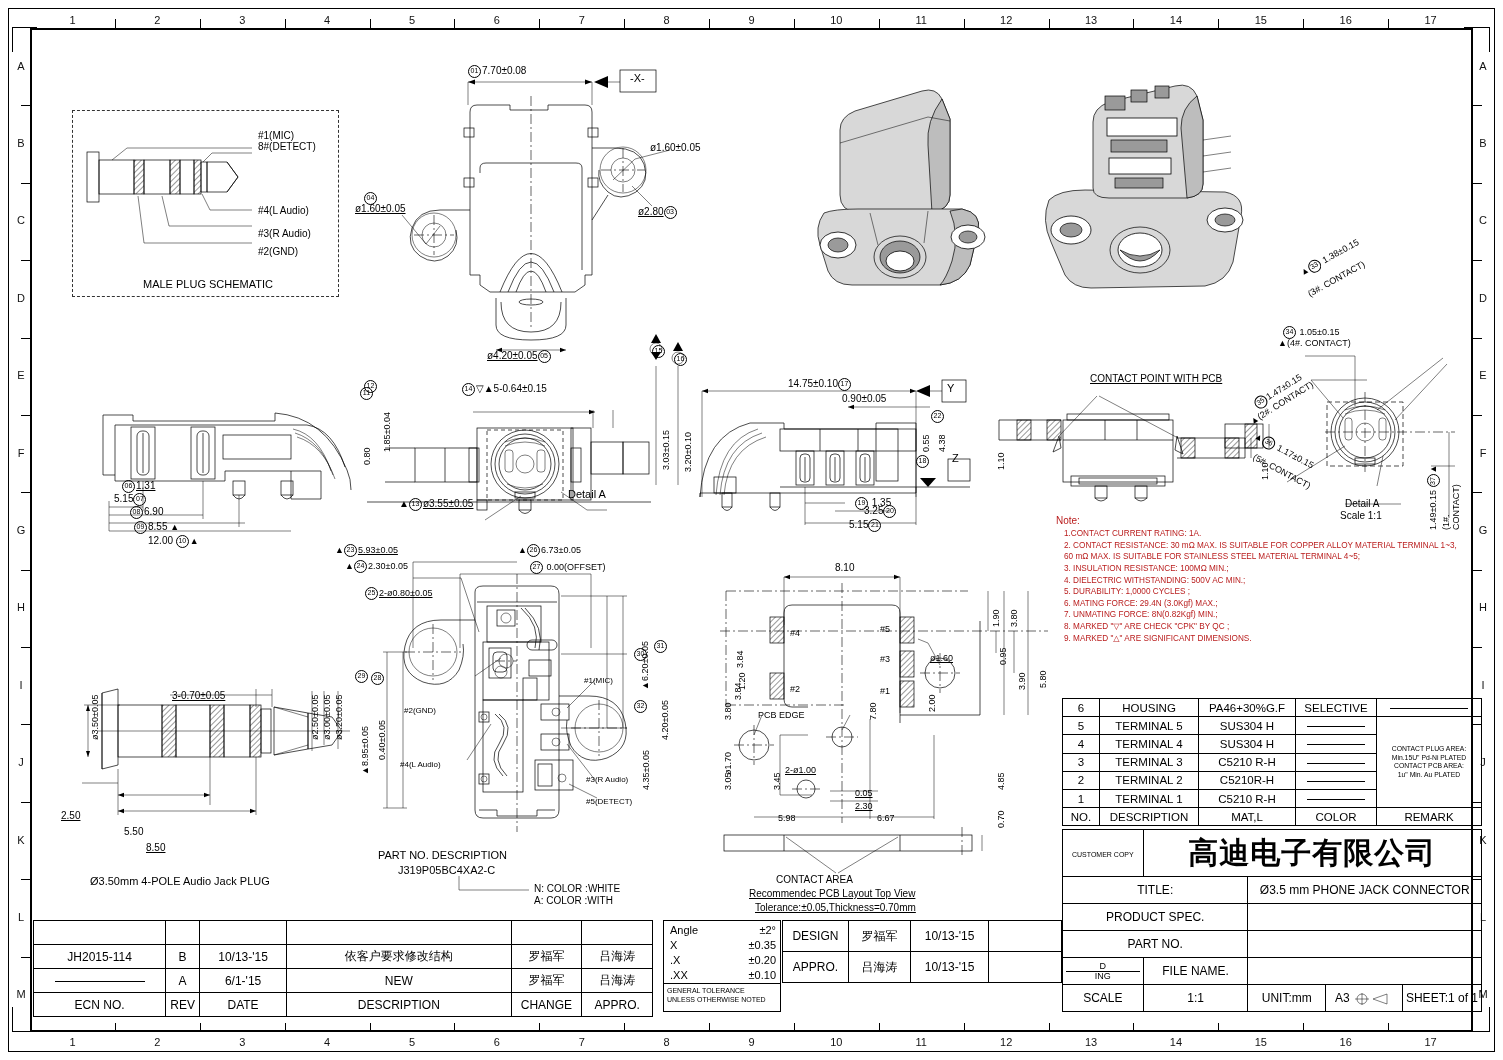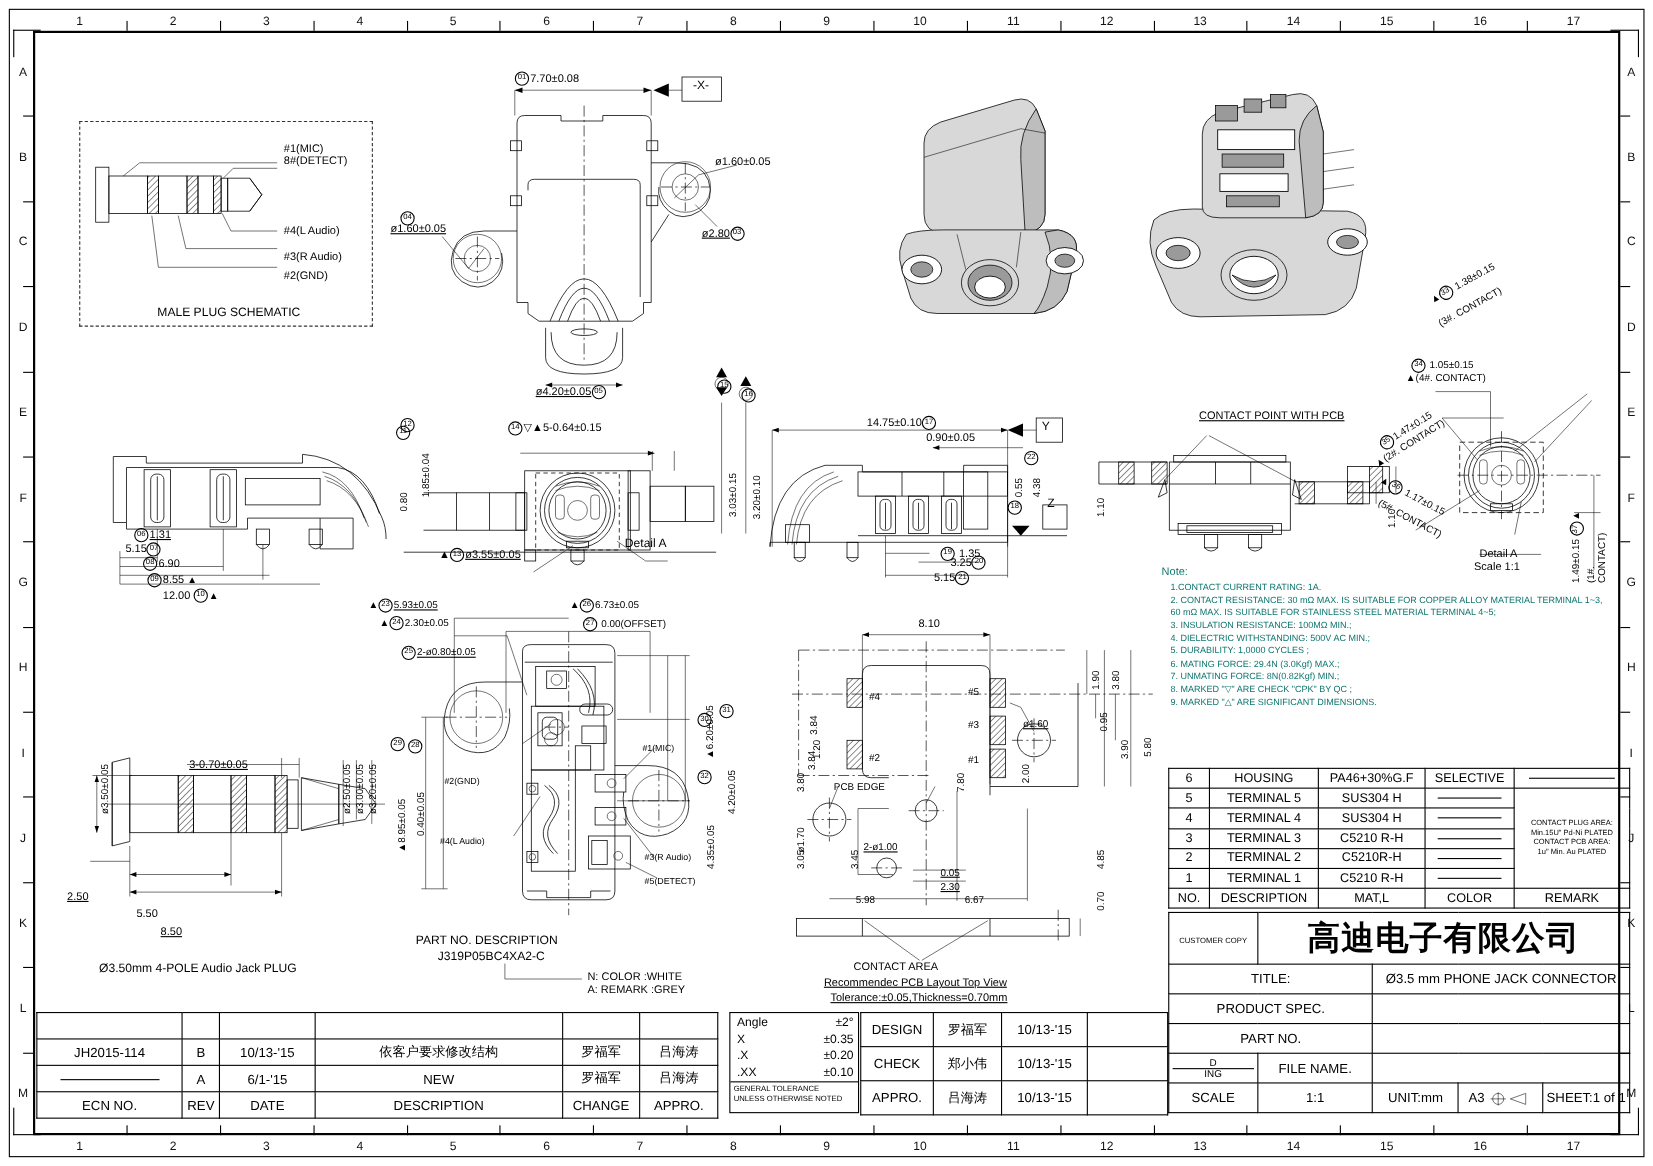--- a/index.html
+++ b/index.html
@@ -38,21 +38,21 @@
   #titleblock td{height:26px;font-size:12px;}
   .cn-big{font-size:30px;font-weight:bold;letter-spacing:1px;}
   
   #revblock{left:33px;top:920px;width:620px;}
   #revblock td{height:23px;font-size:12px;}
   #tolblock{left:663px;top:920px;width:118px;}
   #appblock{left:782px;top:920px;width:280px;}
   #appblock td{height:23px;font-size:12px;}
   .smallnote{font-size:7px;line-height:1.3;}
   
-  #notes{left:1056px;top:515px;width:420px;color:#0f766e;}
+  #notes{left:1056px;top:515px;width:420px;color:#b91c1c;}
   #notes .nh{font-size:10px;margin-bottom:2px;}
   #notes li{font-size:8.2px;line-height:1.42;list-style:none;margin:0;padding:0;white-space:nowrap;}
   #notes ol{margin:0;padding:0 0 0 8px;}
   
   .ddbox{border:1px dashed #333;}
   
   svg{display:block;overflow:visible;}
   .s07{stroke:#000;fill:none;stroke-width:0.7;}
   .s05{stroke:#000;fill:none;stroke-width:0.5;}
   .cl{stroke:#000;fill:none;stroke-width:0.6;stroke-dasharray:10 3 2 3;}
@@ -722,21 +722,21 @@
   <div class="abs t8" style="left:404px;top:706px;">#2(GND)</div>
   <div class="abs t8" style="left:586px;top:775px;">#3(R Audio)</div>
   <div class="abs t8" style="left:400px;top:760px;">#4(L Audio)</div>
   <div class="abs t8" style="left:586px;top:797px;">#5(DETECT)</div>
   <div class="abs t11" style="left:378px;top:849px;">PART NO. DESCRIPTION</div>
   <div class="abs t11" style="left:398px;top:864px;">J319P05BC4XA2-C</div>
   <svg class="abs" style="left:455px;top:876px;" width="90" height="24">
     <path class="s05" d="M4 0 L4 14 L74 14"></path>
   </svg>
   <div class="abs t10" style="left:534px;top:883px;">N: COLOR :WHITE</div>
-  <div class="abs t10" style="left:534px;top:895px;">A: REMARK :GREY</div>
+  <div class="abs t10" style="left:534px;top:895px;">A: COLOR :WITH</div>
 
   <svg class="abs" style="left:60px;top:655px;" width="310" height="200">
 
     <path class="s07" d="M42 38 L58 34 L58 110 L42 114 Z"></path>
     <line class="s07" x1="42" y1="38" x2="42" y2="114"></line>
 
     <rect class="s07" x="58" y="50" width="44" height="52"></rect>
     <rect class="hatch" x="102" y="50" width="14" height="52"></rect>
     <rect class="s07" x="116" y="50" width="34" height="52"></rect>
     <rect class="hatch" x="150" y="50" width="14" height="52"></rect>
@@ -1051,26 +1051,20 @@
 
   <table id="appblock" class="abs tb">
       <tbody id="app-body">
         <tr>
           <td style="width: 62px; height: 30px;">DESIGN</td>
           <td style="width: 60px; height: 30px;">罗福军</td>
           <td style="width: 76px; height: 30px;">10/13-'15</td>
           <td style="width: 82px; height: 30px;"></td>
         </tr>
         <tr>
-          <td style="width: 62px; height: 30px;">CHECK</td>
-          <td style="width: 60px; height: 30px;">郑小伟</td>
-          <td style="width: 76px; height: 30px;">10/13-'15</td>
-          <td style="width: 82px; height: 30px;"></td>
-        </tr>
-        <tr>
           <td style="width: 62px; height: 30px;">APPRO.</td>
           <td style="width: 60px; height: 30px;">吕海涛</td>
           <td style="width: 76px; height: 30px;">10/13-'15</td>
           <td style="width: 82px; height: 30px;"></td>
         </tr>
       </tbody>
     </table>
 
 </div>
 

